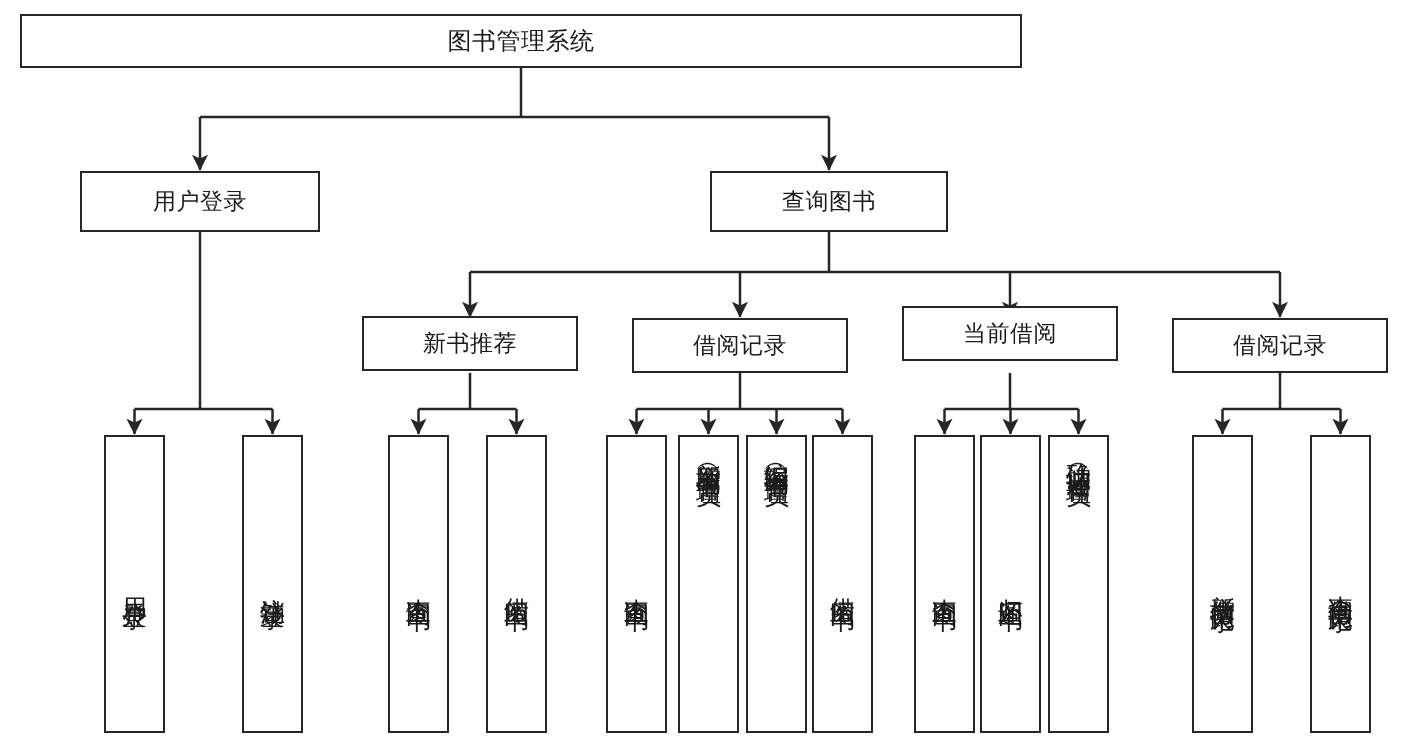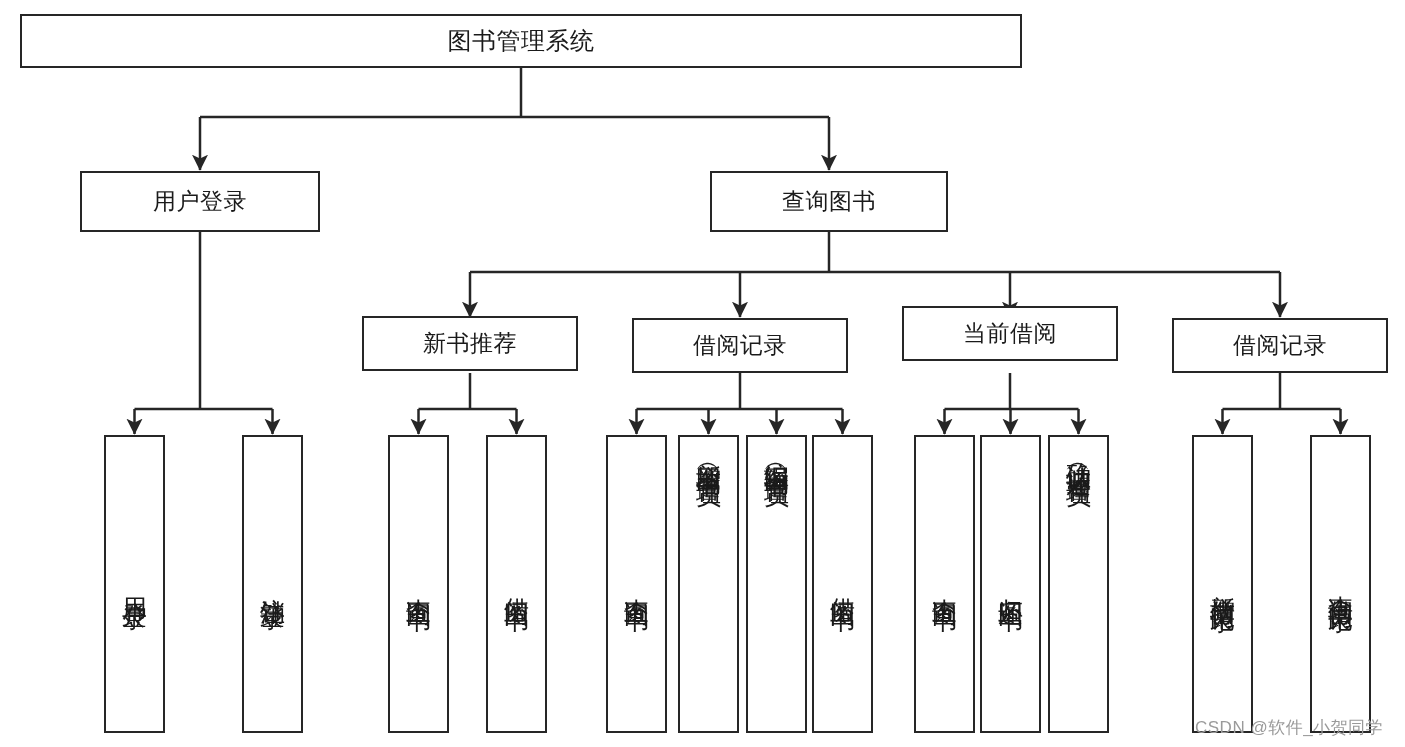--- a/index.html
+++ b/index.html
@@ -179,15 +179,14 @@
         <span class="node-label">确认归还（管理员）</span>
       </div>
       <div class="node leaf vert centered" style="left: 1192px; top: 435px; width: 61px; height: 298px;">
         <span class="node-label">新增借阅记录</span>
       </div>
       <div class="node leaf vert centered" style="left: 1310px; top: 435px; width: 61px; height: 298px;">
         <span class="node-label">查询借阅记录</span>
       </div>
     </div>
 
-  <div class="watermark" style="left: 1195px; top: 716px;">CSDN @软件_小贺同学</div>
 
 </div>
 
 </body></html>

